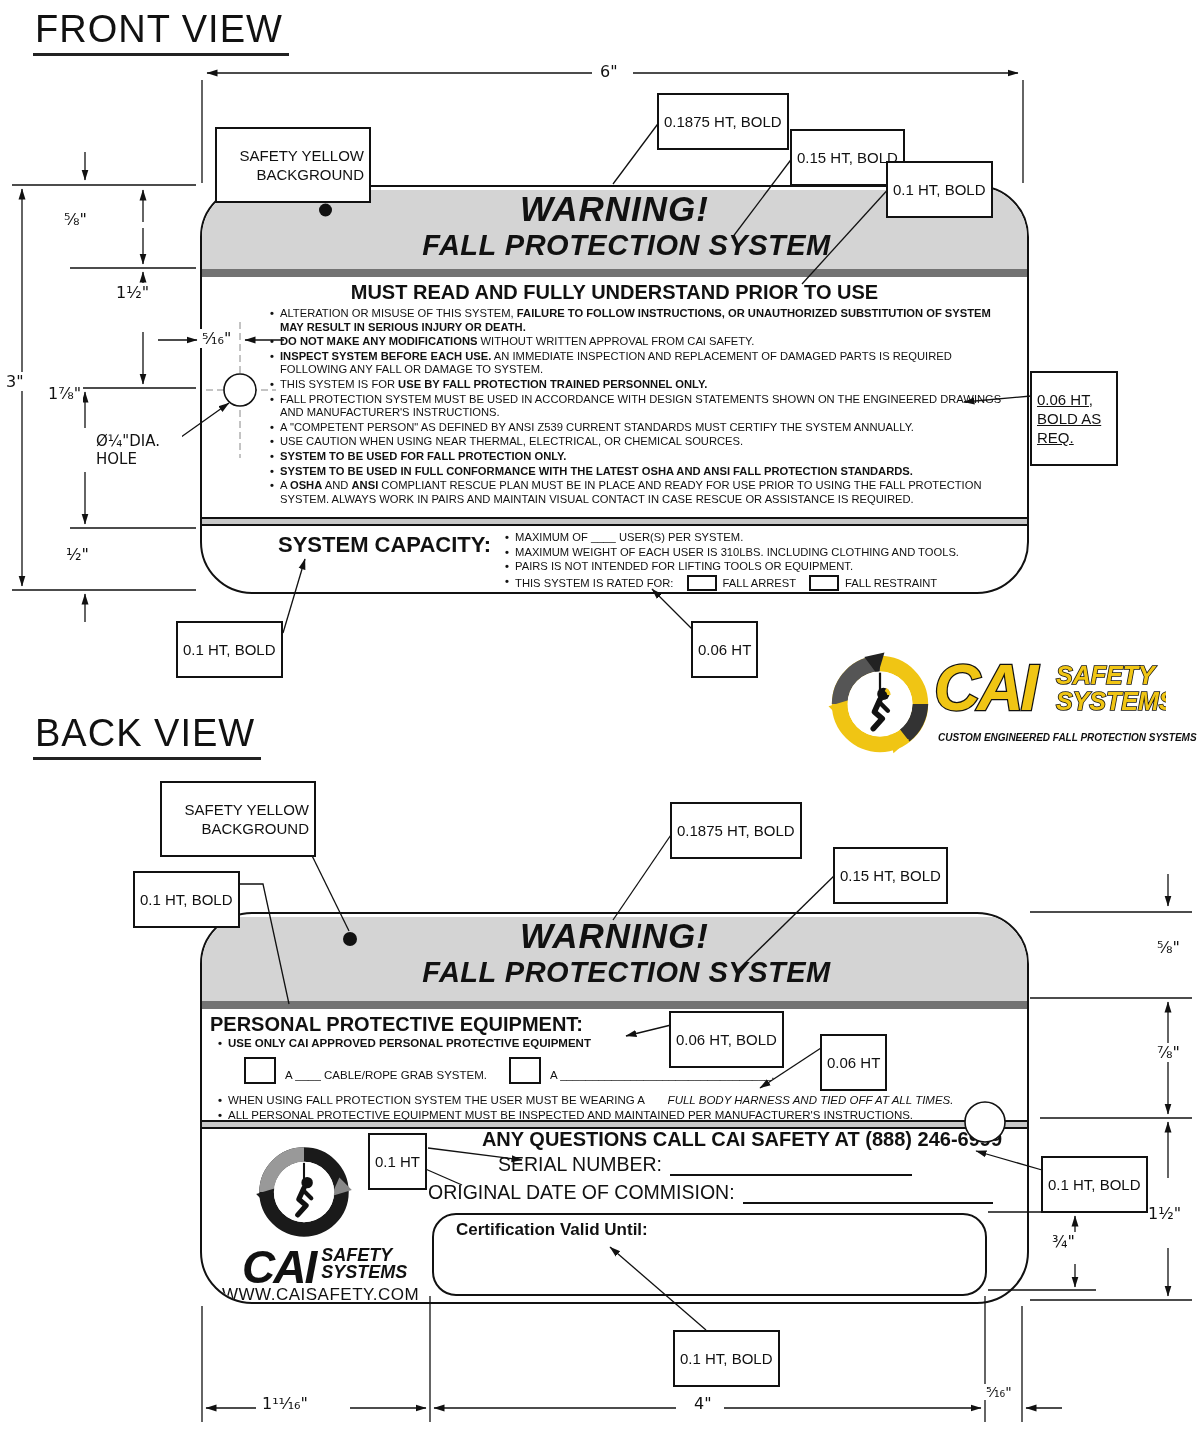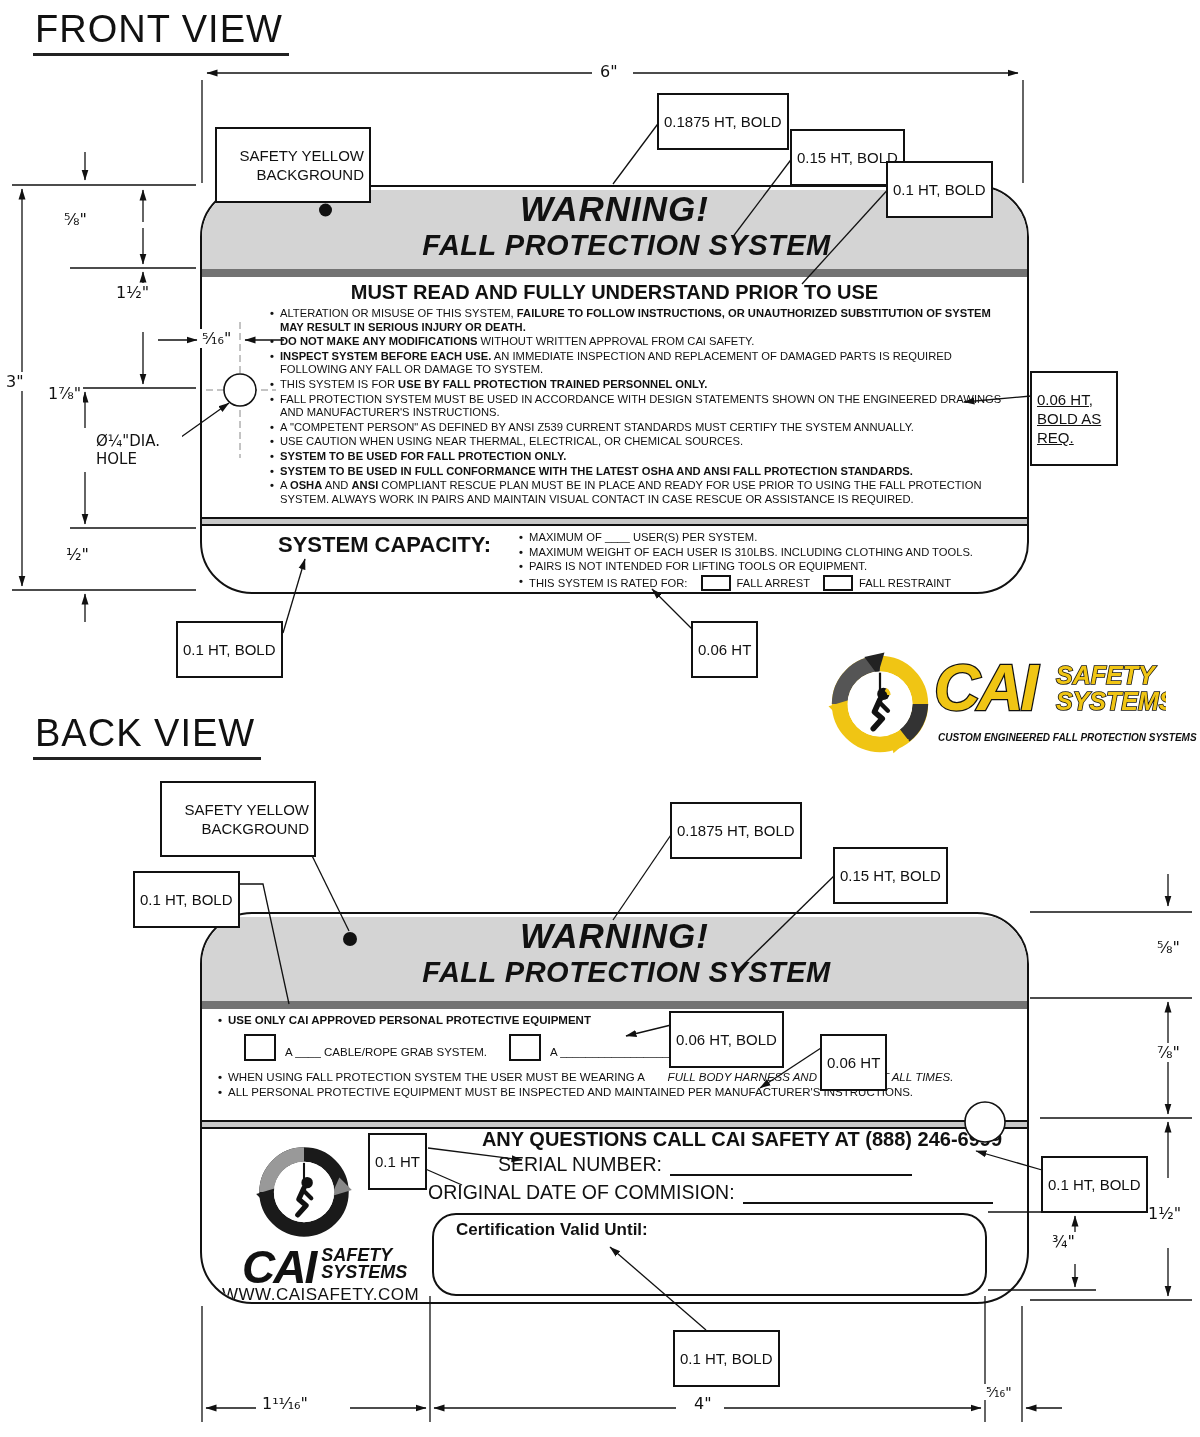--- a/index.html
+++ b/index.html
@@ -24,21 +24,21 @@
   .fv-bullets{margin:3px 12px 0 68px;}
   .brow{display:flex;font-size:11.2px;line-height:13.6px;margin-bottom:1px;}
   .bdot{width:10px;flex:none;font-weight:bold;}
   .btxt{flex:1;}
   .bb{font-weight:bold;}
   .bi{font-style:italic;padding-left:20px;}
   .divbar{position:absolute;left:0;right:0;height:5px;background:#c8c8c8;
           border-top:2.5px solid #111;border-bottom:2.5px solid #111;}
   .f-div{top:330px;}
   .b-div{top:206px;}
-  .cap{position:absolute;top:344px;left:0;right:14px;display:flex;gap:14px;}
+  .cap{position:absolute;top:344px;left:0;right:14px;display:flex;}
   .cap-head{margin-left:76px;font-size:22px;font-weight:bold;white-space:nowrap;margin-top:1px;}
   .cap-right{margin-left:14px;width:560px;font-size:11.2px;}
   .cbx{display:inline-block;border:2px solid #111;background:#fff;vertical-align:middle;}
   .cbx-s{width:26px;height:12px;margin:0 6px 2px 10px;}
   .cbx-l{width:28px;height:23px;flex:none;}
 
   
   .ppe{padding:4px 12px 0 8px;}
   .ppe-head{font-size:20px;font-weight:bold;}
   .ppe .brow{font-size:11.5px;line-height:14px;margin-left:8px;}
@@ -256,20 +256,21 @@
       </div>
     </div>
   </div>
 
   <div class="lbl back">
     <div class="band">
       <div class="warn">WARNING!</div>
       <div class="sub">FALL PROTECTION SYSTEM</div>
     </div>
     <div class="ppe">
+      <div class="ppe-head">PERSONAL PROTECTIVE EQUIPMENT:</div>
       <div class="brow">
         <span class="bdot">•</span>
         <span class="btxt bb">USE ONLY CAI APPROVED PERSONAL PROTECTIVE EQUIPMENT</span>
       </div>
       <div class="cbrow">
         <span class="cbx cbx-l"></span>
         <span class="cbtxt">A ____ CABLE/ROPE GRAB SYSTEM.</span>
         <span class="cbx cbx-l cb2"></span>
         <span class="cbtxt">A _________________________________.</span>
       </div>

